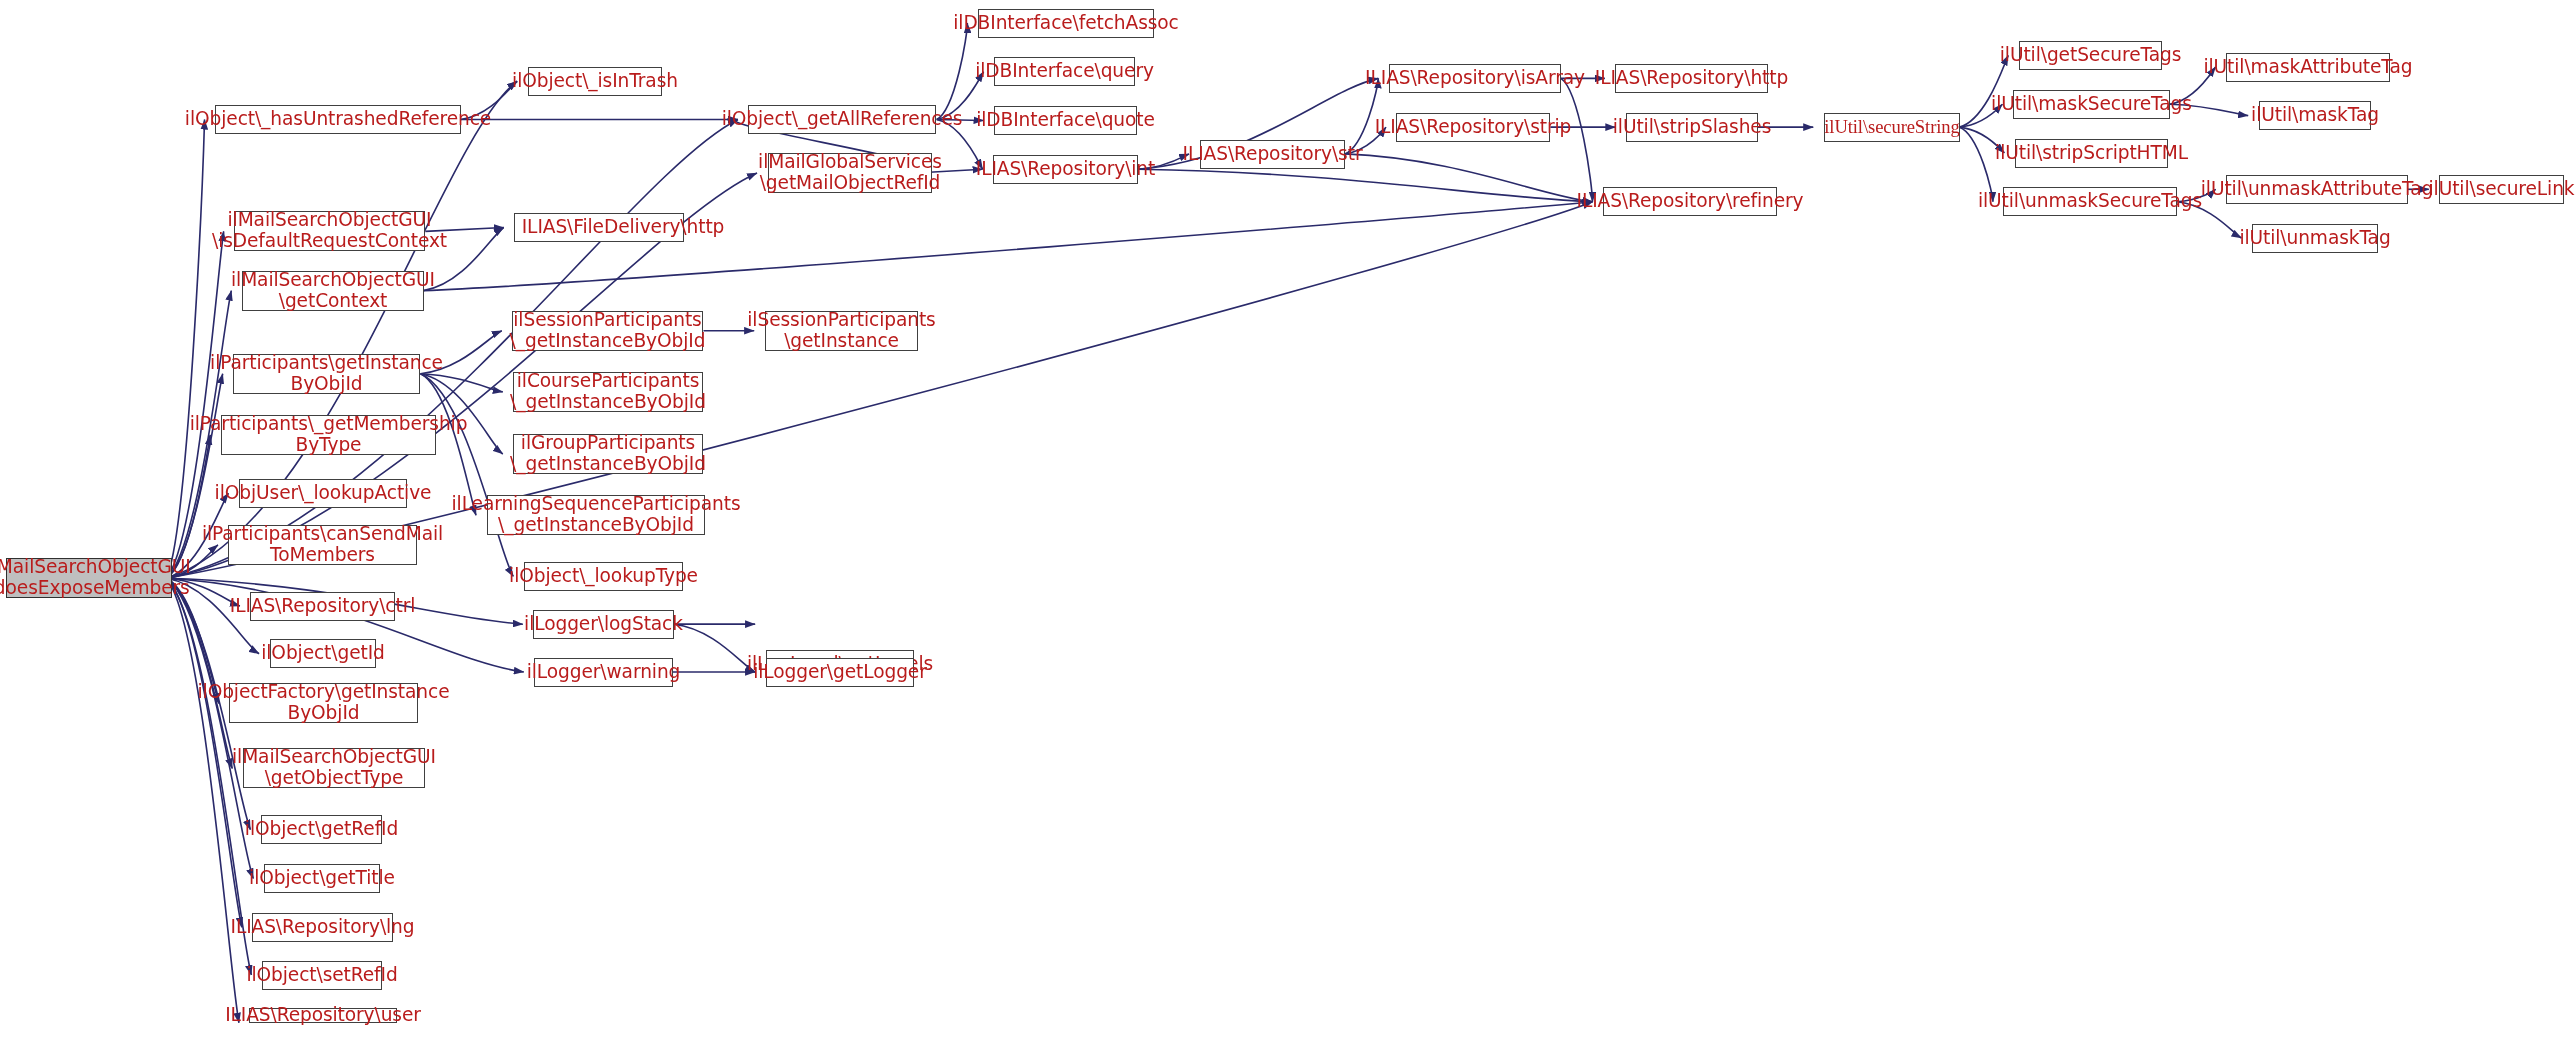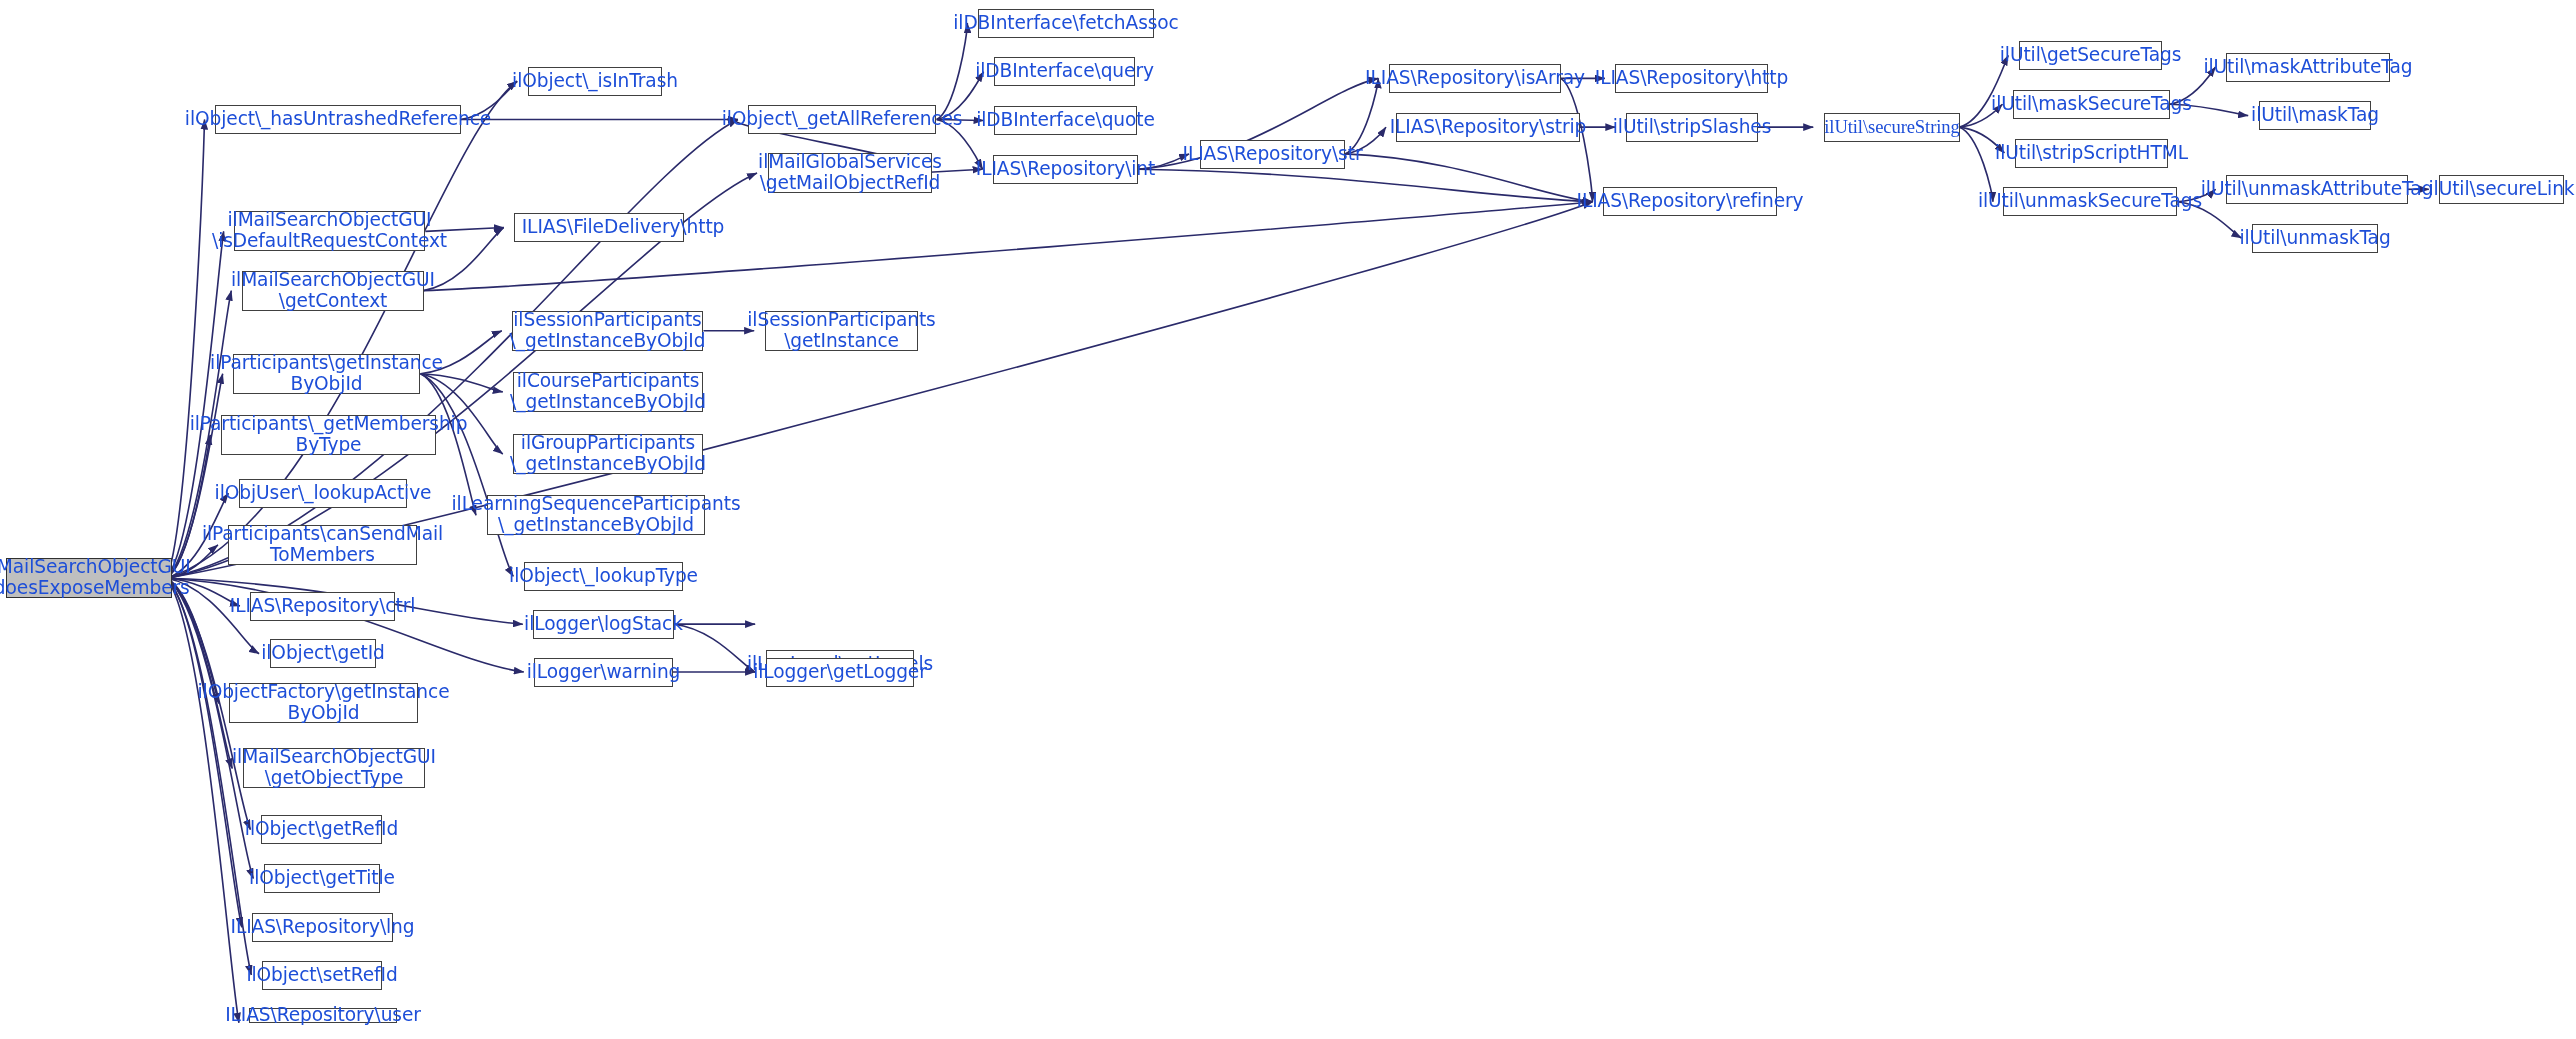--- a/index.html
+++ b/index.html
@@ -11,21 +11,21 @@
     background:#ffffff;
     font-family:"DejaVu Sans","Liberation Sans",sans-serif;
     overflow:hidden;
   }
   #edges{position:absolute;left:0;top:0;width:2576px;height:1040px;}
   .node{
     position:absolute;
     box-sizing:border-box;
     border:1.5px solid #404040;
     background:#ffffff;
-    color:#1d4ed8;
+    color:#b91c1c;
     display:flex;
     align-items:center;
     justify-content:center;
     text-align:center;
     font-size:18.6px;
     line-height:1.12;
     white-space:pre-line;
     letter-spacing:-0.1px;
   }
   .node.root{
@@ -153,21 +153,21 @@
       <div class="node" style="left: 766px; top: 610px; width: 148px; height: 29px; margin-top: 40px;">ilLogLevel\getLevels</div>
       <div class="node" style="left: 534px; top: 658px; width: 139px; height: 29px;">ilLogger\warning</div>
       <div class="node" style="left: 766px; top: 658px; width: 148px; height: 29px;">ilLogger\getLogger</div>
       <div class="node" style="left: 978px; top: 8.6px; width: 176px; height: 29px;">ilDBInterface\fetchAssoc</div>
       <div class="node" style="left: 994px; top: 57px; width: 141px; height: 29px;">ilDBInterface\query</div>
       <div class="node" style="left: 994px; top: 106px; width: 143px; height: 29px;">ilDBInterface\quote</div>
       <div class="node" style="left: 993px; top: 155px; width: 145px; height: 29px;">ILIAS\Repository\int</div>
       <div class="node" style="left: 1200px; top: 140px; width: 145px; height: 29px;">ILIAS\Repository\str</div>
       <div class="node" style="left: 1389px; top: 64px; width: 172px; height: 29px;">ILIAS\Repository\isArray</div>
       <div class="node" style="left: 1615px; top: 64px; width: 153px; height: 29px;">ILIAS\Repository\http</div>
-      <div class="node" style="left: 1396px; top: 113px; width: 184px; height: 29px;">ILIAS\Repository\strip</div>
+      <div class="node" style="left: 1396px; top: 113px; width: 154px; height: 29px;">ILIAS\Repository\strip</div>
       <div class="node" style="left: 1626px; top: 113px; width: 132px; height: 29px;">ilUtil\stripSlashes</div>
       <div class="node" style="left: 1603px; top: 187px; width: 174px; height: 29px;">ILIAS\Repository\refinery</div>
       <div class="node" style="left: 1824px; top: 113px; width: 136px; height: 29px; font-family: Liberation Serif, serif;">ilUtil\secureString</div>
       <div class="node" style="left: 2019px; top: 41px; width: 143px; height: 29px;">ilUtil\getSecureTags</div>
       <div class="node" style="left: 2013px; top: 90px; width: 157px; height: 29px;">ilUtil\maskSecureTags</div>
       <div class="node" style="left: 2015px; top: 139px; width: 153px; height: 29px;">ilUtil\stripScriptHTML</div>
       <div class="node" style="left: 2003px; top: 187px; width: 174px; height: 29px;">ilUtil\unmaskSecureTags</div>
       <div class="node" style="left: 2226px; top: 53px; width: 164px; height: 29px;">ilUtil\maskAttributeTag</div>
       <div class="node" style="left: 2259px; top: 101px; width: 112px; height: 29px;">ilUtil\maskTag</div>
       <div class="node" style="left: 2226px; top: 175px; width: 182px; height: 29px;">ilUtil\unmaskAttributeTag</div>

